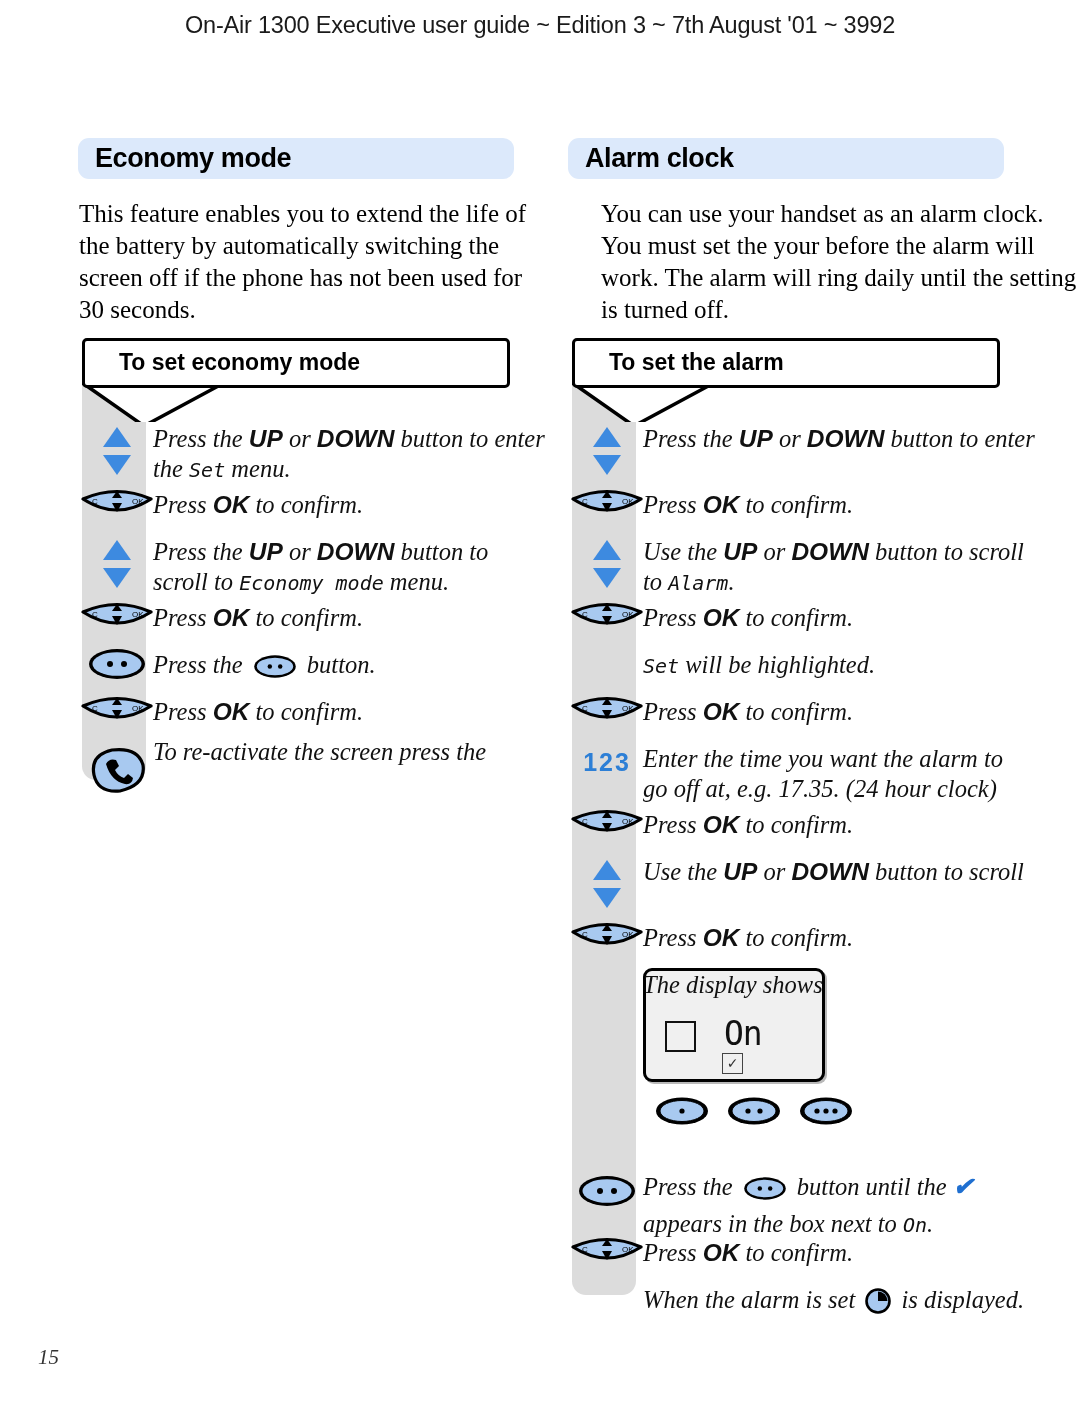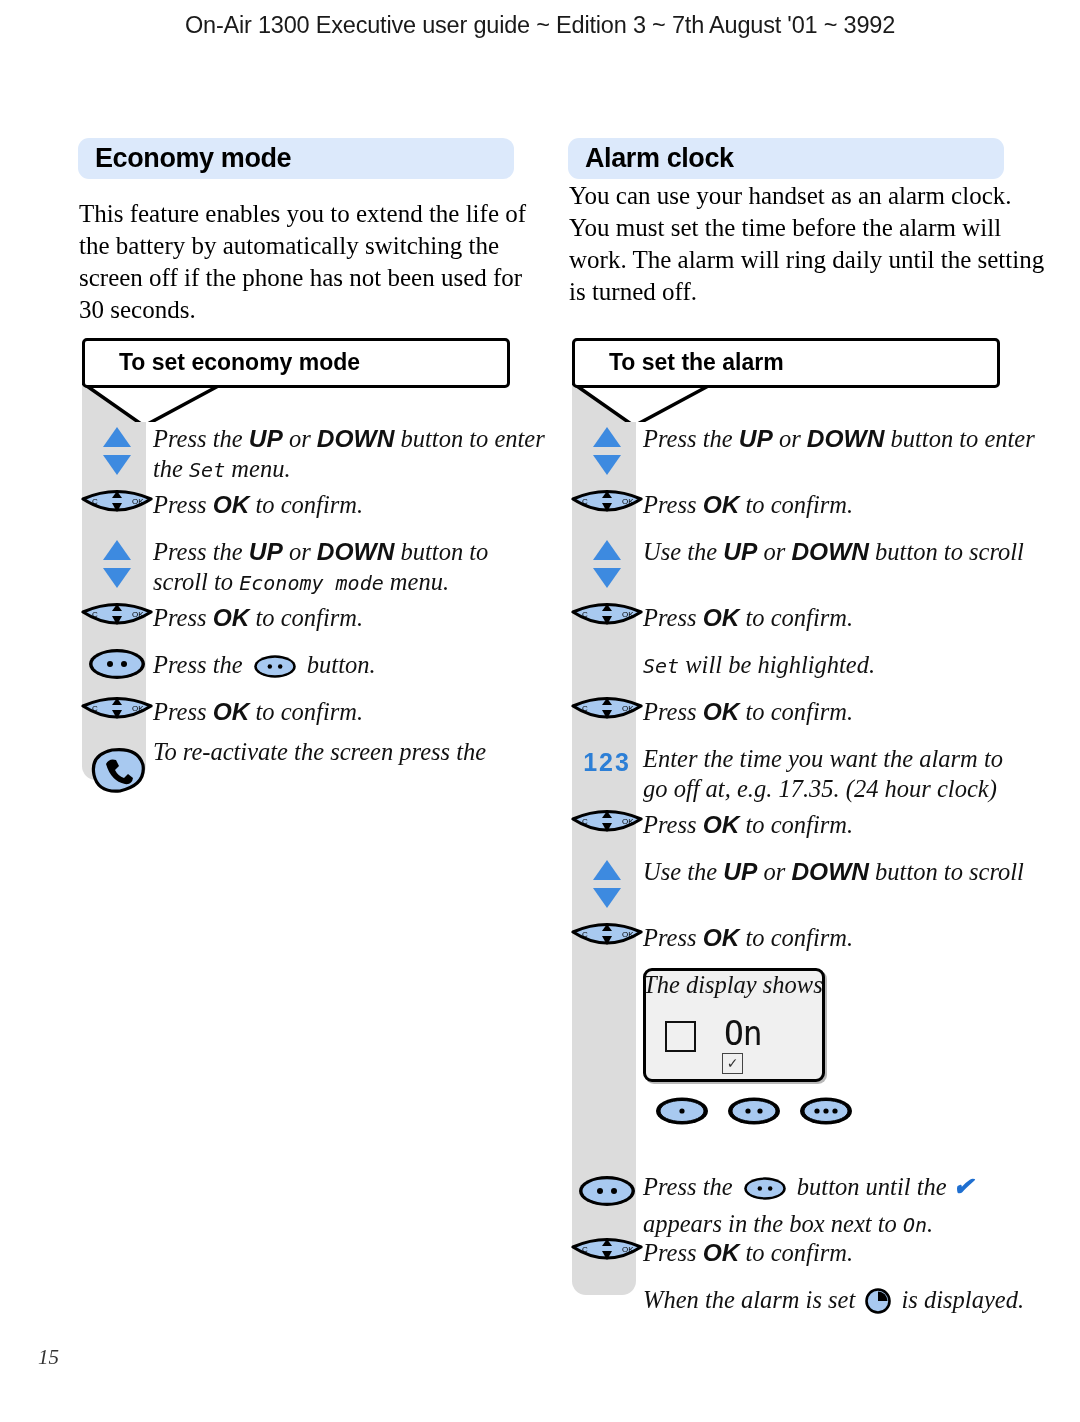--- a/index.html
+++ b/index.html
@@ -270,23 +270,23 @@
     </div>
 
 </div>
 
 <div class="col col-right">
 
   <div class="title-pill" style="top:138px;">
     <div class="t">Alarm clock</div>
   </div>
 
-  <div class="intro" style="top:180px;">
+  <div class="intro" style="top:198px;margin-left:32px;">
     <div>You can use your handset as an alarm clock.</div>
-    <div>You must set the time before the alarm will</div>
+    <div>You must set the your before the alarm will</div>
     <div>work. The alarm will ring daily until the setting</div>
     <div>is turned off.</div>
   </div>
 
   <div class="band" style="top:380px;height:915px;"></div>
 
   <div class="bubble-wrap" style="top:338px;">
     <svg class="tail" viewBox="0 0 142 40">
       <path d="M2 2 L62 44 L140 2 Z" fill="#ffffff" stroke="#000000" stroke-width="3.5" stroke-linejoin="miter"></path>
       <rect x="2" y="-6" width="138" height="10" fill="#ffffff"></rect>
@@ -318,20 +318,21 @@
           <div><span>Press </span><b class="sans">OK</b><span> to confirm.</span></div>
         </div>
       </div>
       <div class="step">
         <div class="ic" style="top:114px"><span class="updown"><svg width="34" height="52" viewBox="0 0 34 52">
               <polygon points="17,2 31,22 3,22" fill="#3d8ae0"></polygon>
               <polygon points="17,50 31,30 3,30" fill="#3d8ae0"></polygon>
             </svg></span></div>
         <div class="tx" style="top:113px">
           <div><span>Use the </span><b class="sans">UP</b><span> or </span><b class="sans">DOWN</b><span> button to scroll</span></div>
+          <div><span>to </span><span class="lcdtxt">Alarm</span><span>.</span></div>
         </div>
       </div>
       <div class="step">
         <div class="ic" style="top:175px"><span class="navkey"><svg width="74" height="34" viewBox="0 0 74 34">
               <path d="M3 13 Q37 -2 71 13 Q37 35 3 13 Z" fill="#a8c9f0" stroke="#000" stroke-width="3.2" stroke-linejoin="round"></path>
               <text x="12" y="18" font-family="Liberation Sans, sans-serif" font-size="8" fill="#000">C</text>
               <text x="52" y="18" font-family="Liberation Sans, sans-serif" font-size="8" fill="#000">OK</text>
               <polygon points="37,5 42,12 32,12" fill="#000"></polygon>
               <polygon points="37,26 42,17 32,17" fill="#000"></polygon>
             </svg></span></div>

